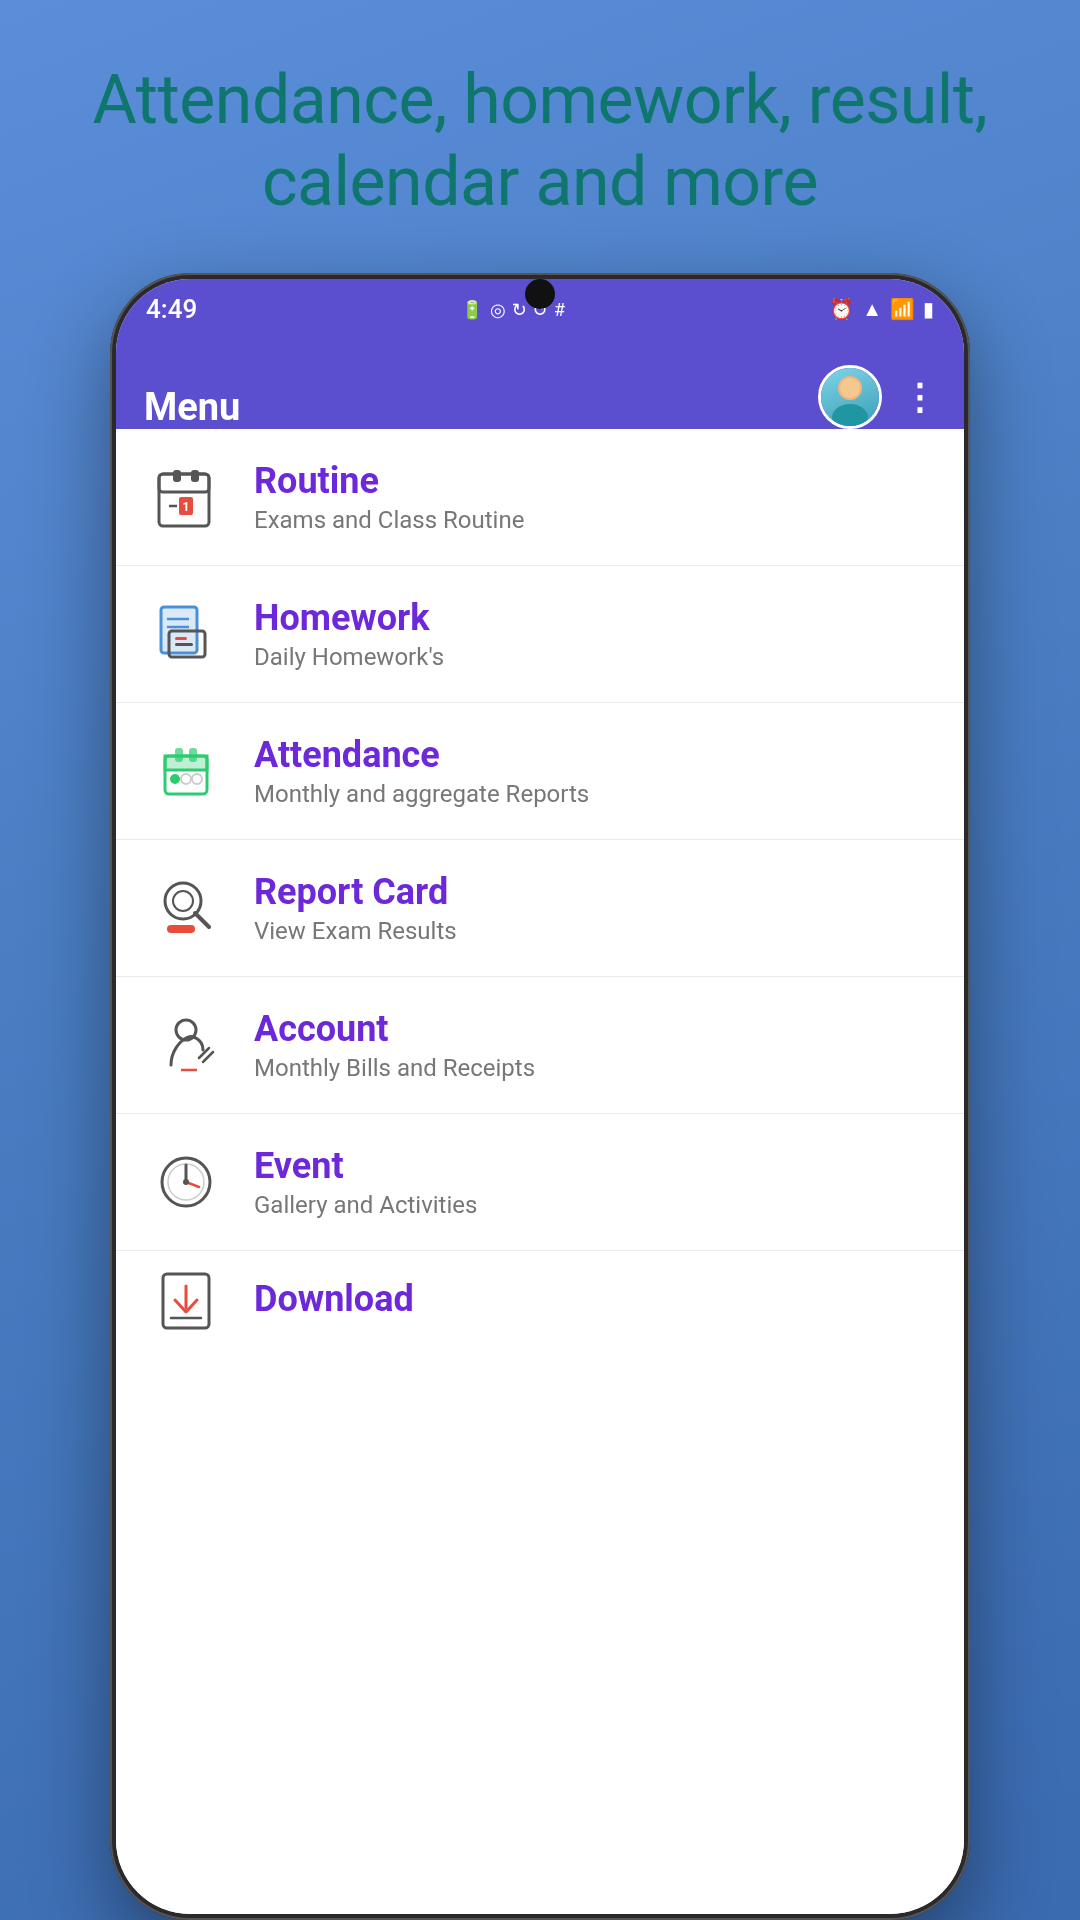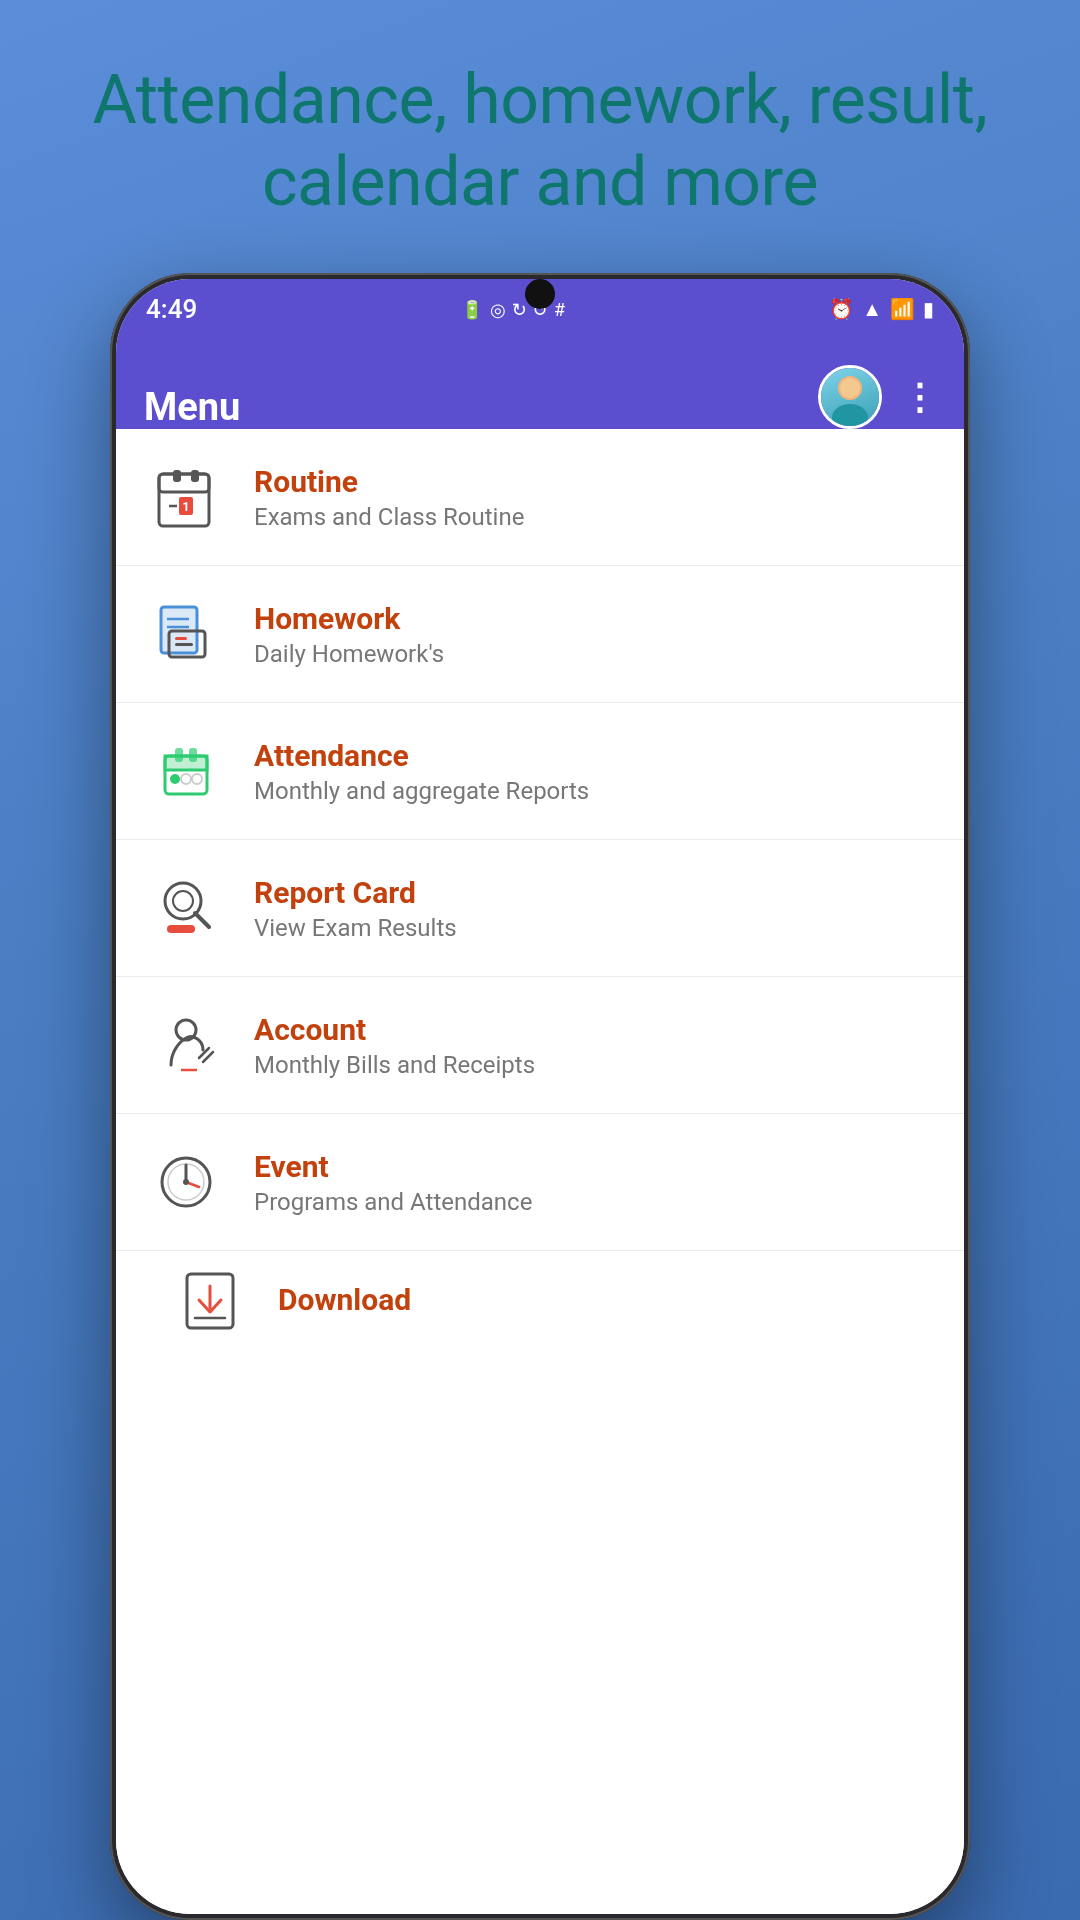--- a/index.html
+++ b/index.html
@@ -151,39 +151,38 @@
       display: flex;
       align-items: center;
       padding: 28px 30px;
       border-bottom: 1px solid #e8eaf0;
       background: #fff;
       cursor: pointer;
       flex-shrink: 0;
     }
     .menu-item:last-child {
       border-bottom: none;
-      margin-left: 24px;
     }
     .menu-icon-wrap {
       width: 80px;
       height: 80px;
       margin-right: 28px;
       display: flex;
       align-items: center;
       justify-content: center;
       flex-shrink: 0;
     }
     .menu-text {
       display: flex;
       flex-direction: column;
     }
     .menu-item-title {
-      font-size: 30px;
+      font-size: 36px;
       font-weight: 700;
-      color: #c2410c;
+      color: #6d28d9;
       margin-bottom: 4px;
     }
     .menu-item-subtitle {
       font-size: 24px;
       color: #777;
       text-align: center;
     }
 
     
     svg { display: block; }
@@ -322,21 +321,21 @@
           <svg width="70" height="70" viewBox="0 0 70 70">
             <circle cx="35" cy="35" r="24" fill="none" stroke="#555" stroke-width="3"></circle>
             <circle cx="35" cy="35" r="18" fill="none" stroke="#ccc" stroke-width="1.5"></circle>
             <line x1="35" y1="35" x2="35" y2="18" stroke="#555" stroke-width="3" stroke-linecap="round"></line>
             <line x1="35" y1="35" x2="48" y2="40" stroke="#e74c3c" stroke-width="2.5" stroke-linecap="round"></line>
             <circle cx="35" cy="35" r="3" fill="#555"></circle>
           </svg>
         </div>
         <div class="menu-text">
           <span class="menu-item-title">Event</span>
-          <span class="menu-item-subtitle">Programs and Attendance</span>
+          <span class="menu-item-subtitle">Gallery and Activities</span>
         </div>
       </div>
 
 
 
       <div class="menu-item" style="height:100px; overflow:hidden;">
         <div class="menu-icon-wrap">
           <svg width="70" height="70" viewBox="0 0 70 70">
             <rect x="12" y="8" width="46" height="54" rx="4" fill="none" stroke="#555" stroke-width="3"></rect>
             <line x1="35" y1="20" x2="35" y2="42" stroke="#e74c3c" stroke-width="3" stroke-linecap="round"></line>

